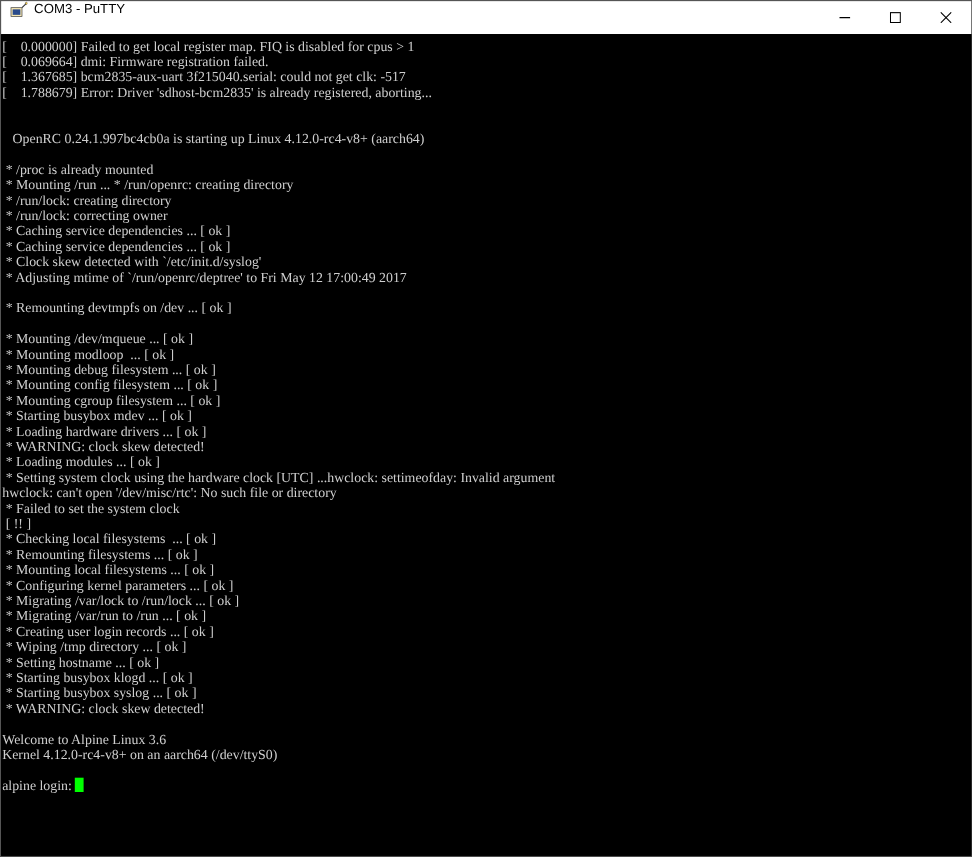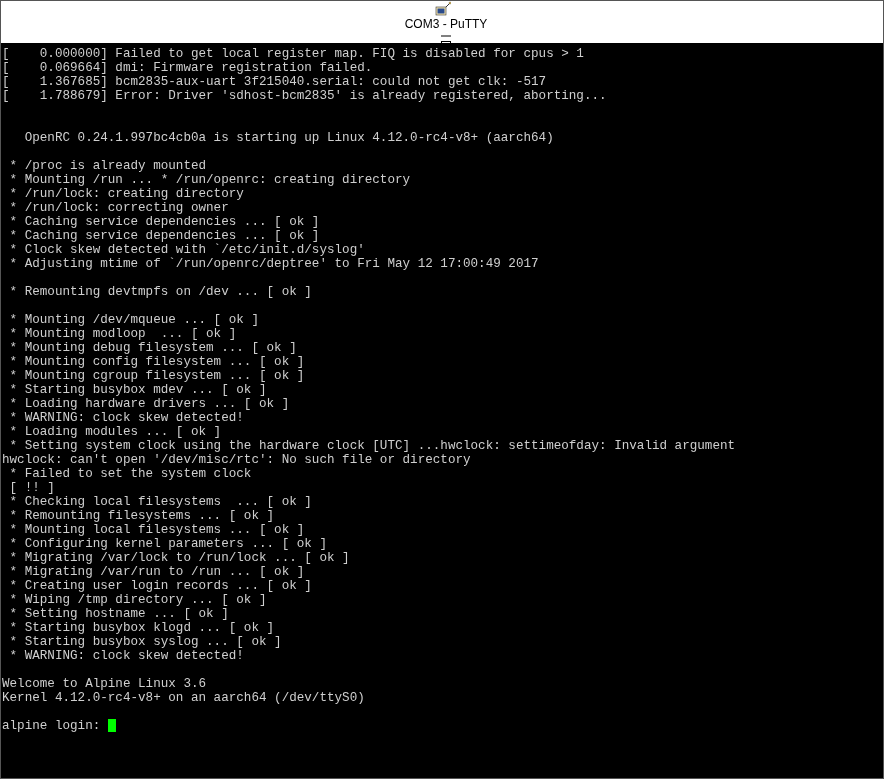--- a/index.html
+++ b/index.html
@@ -1,24 +1,24 @@
 <!DOCTYPE html>
 <html><head>
 <meta charset="utf-8">
 <style>
   * { margin: 0; padding: 0; box-sizing: border-box; }
   html, body { width: 884px; height: 779px; overflow: hidden; font-family: "Segoe UI", Tahoma, sans-serif; background: #000; }
   .window { width: 884px; height: 779px; display: flex; flex-direction: column; border: 1px solid #555; background: #000; }
-  .titlebar { height: 42px; background: #fff; display: flex; align-items: center; padding-left: 8px; color: #000; user-select: none; flex-direction: column; }
+  .titlebar { height: 30px; background: #fff; display: flex; padding-left: 8px; color: #000; user-select: none; }
   .titlebar .icon { width: 16px; height: 16px; margin-right: 6px; display:flex; align-items:center; justify-content:center; }
   .titlebar .title { font-size: 12px; flex: 0 0 auto; }
   .titlebar .spacer { flex: 1; }
   .winbtn { width: 46px; height: 30px; display: flex; align-items: center; justify-content: center; color: #000; }
   .winbtn svg { display:block; }
-  .terminal { flex: 1; background: #000; color: #cfcfcf; font-family: Liberation Mono, monospace; font-size: 12.6px; line-height: 14px; padding: 4px 1px 4px 1px; white-space: pre; overflow: hidden; letter-spacing: 0px; }
+  .terminal { flex: 1; background: #000; color: #cfcfcf; font-family: Liberation Serif, serif; font-size: 12.6px; line-height: 14px; padding: 4px 1px 4px 1px; white-space: pre; overflow: hidden; letter-spacing: 0px; }
   .terminal .line { white-space: pre; }
   .cursor { display:inline-block; width: 8px; height: 13px; background: #00ff00; vertical-align: bottom; margin-bottom:1px;}
 </style>
 </head>
 <body>
 
 <div class="window">
   <div class="titlebar">
     <span class="icon">
       <svg width="16" height="16" viewBox="0 0 16 16">

